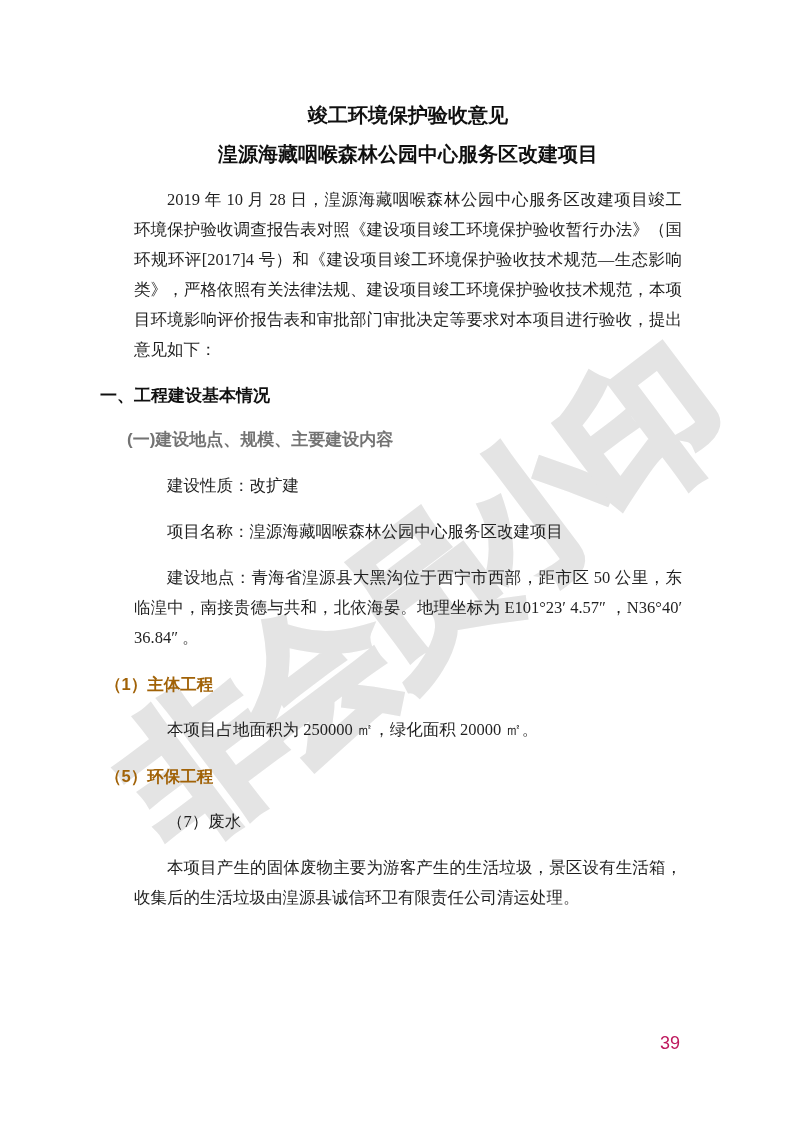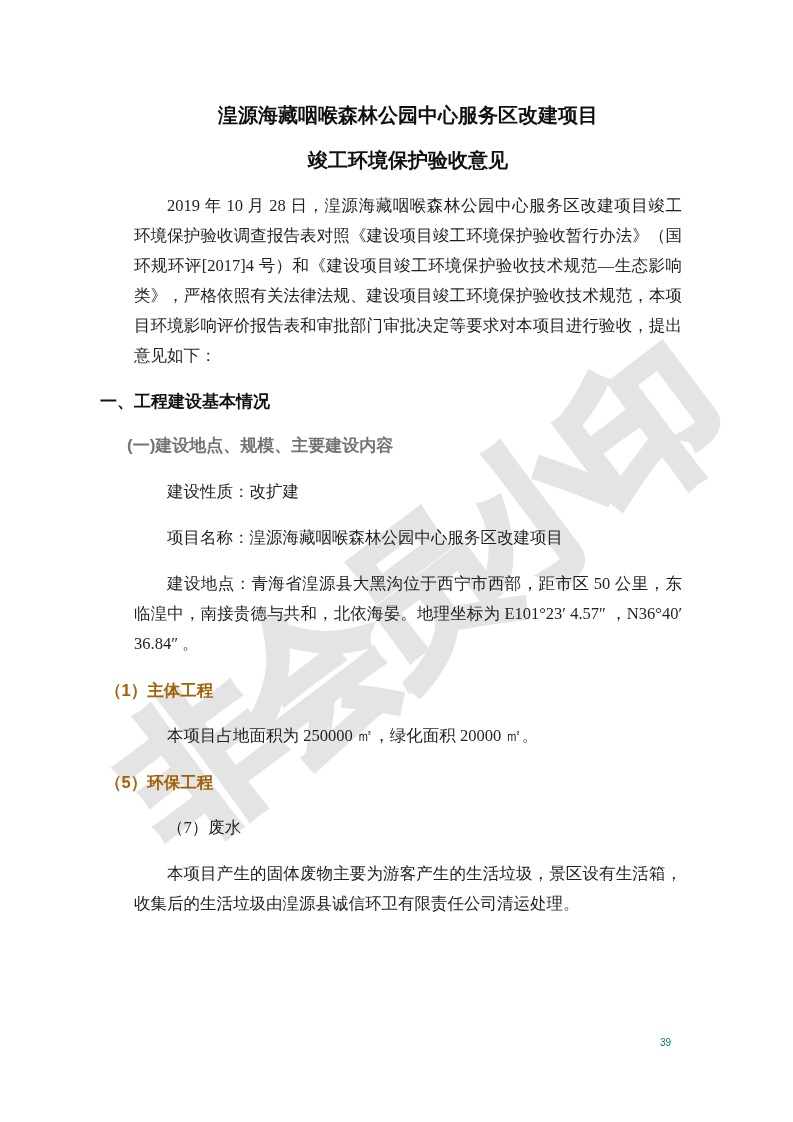--- a/index.html
+++ b/index.html
@@ -93,36 +93,36 @@
   .h3-main { margin-bottom: 4px; margin-top: 0; }
   .h3-env  { margin-bottom: 8px; margin-top: 0; }
   .mt3 { margin-top: 3px; }
   .mt5 { margin-top: 5px; }
   .mt6 { margin-top: 6px; }
   .page-number {
     position: absolute;
     left: 660px; top: 1034px;
     z-index: 1;
     font-family: "Liberation Sans", "DejaVu Sans", sans-serif;
-    font-size: 10px;
-    color: #0f766e;
+    font-size: 18px;
+    color: #be185d;
     line-height: 18px;
   }
 </style>
 </head>
 <body>
 
 <div class="page">
 
   <div class="watermark">非会员小印</div>
 
   <div class="content">
 
+    <h1 class="doc-title doc-subtitle">竣工环境保护验收意见</h1>
     <h1 class="doc-title">湟源海藏咽喉森林公园中心服务区改建项目</h1>
-    <h1 class="doc-title doc-subtitle">竣工环境保护验收意见</h1>
 
     <p class="body-p intro">2019 年 10 月 28 日，湟源海藏咽喉森林公园中心服务区改建项目竣工环境保护验收调查报告表对照《建设项目竣工环境保护验收暂行办法》（国环规环评[2017]4 号）和《建设项目竣工环境保护验收技术规范—生态影响类》，严格依照有关法律法规、建设项目竣工环境保护验收技术规范，本项目环境影响评价报告表和审批部门审批决定等要求对本项目进行验收，提出意见如下：</p>
 
     <h2 class="h-level1">一、工程建设基本情况</h2>
 
     <h3 class="h-level2">(一)建设地点、规模、主要建设内容</h3>
 
     <p class="body-p mt3">建设性质：改扩建</p>
     <p class="body-p">项目名称：湟源海藏咽喉森林公园中心服务区改建项目</p>
     <p class="body-p mt5">建设地点：青海省湟源县大黑沟位于西宁市西部，距市区 50 公里，东临湟中，南接贵德与共和，北依海晏。地理坐标为 E101°23′ 4.57″ ，N36°40′ 36.84″ 。</p>

